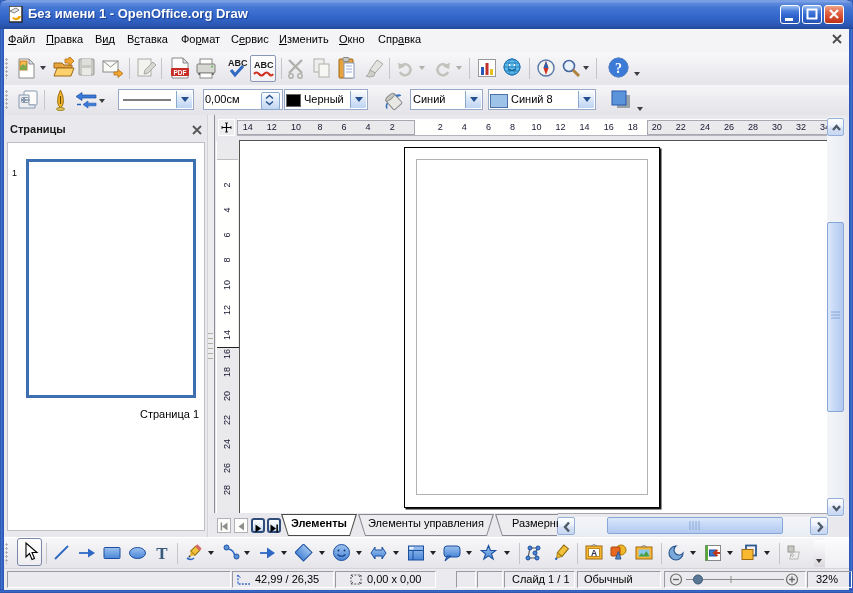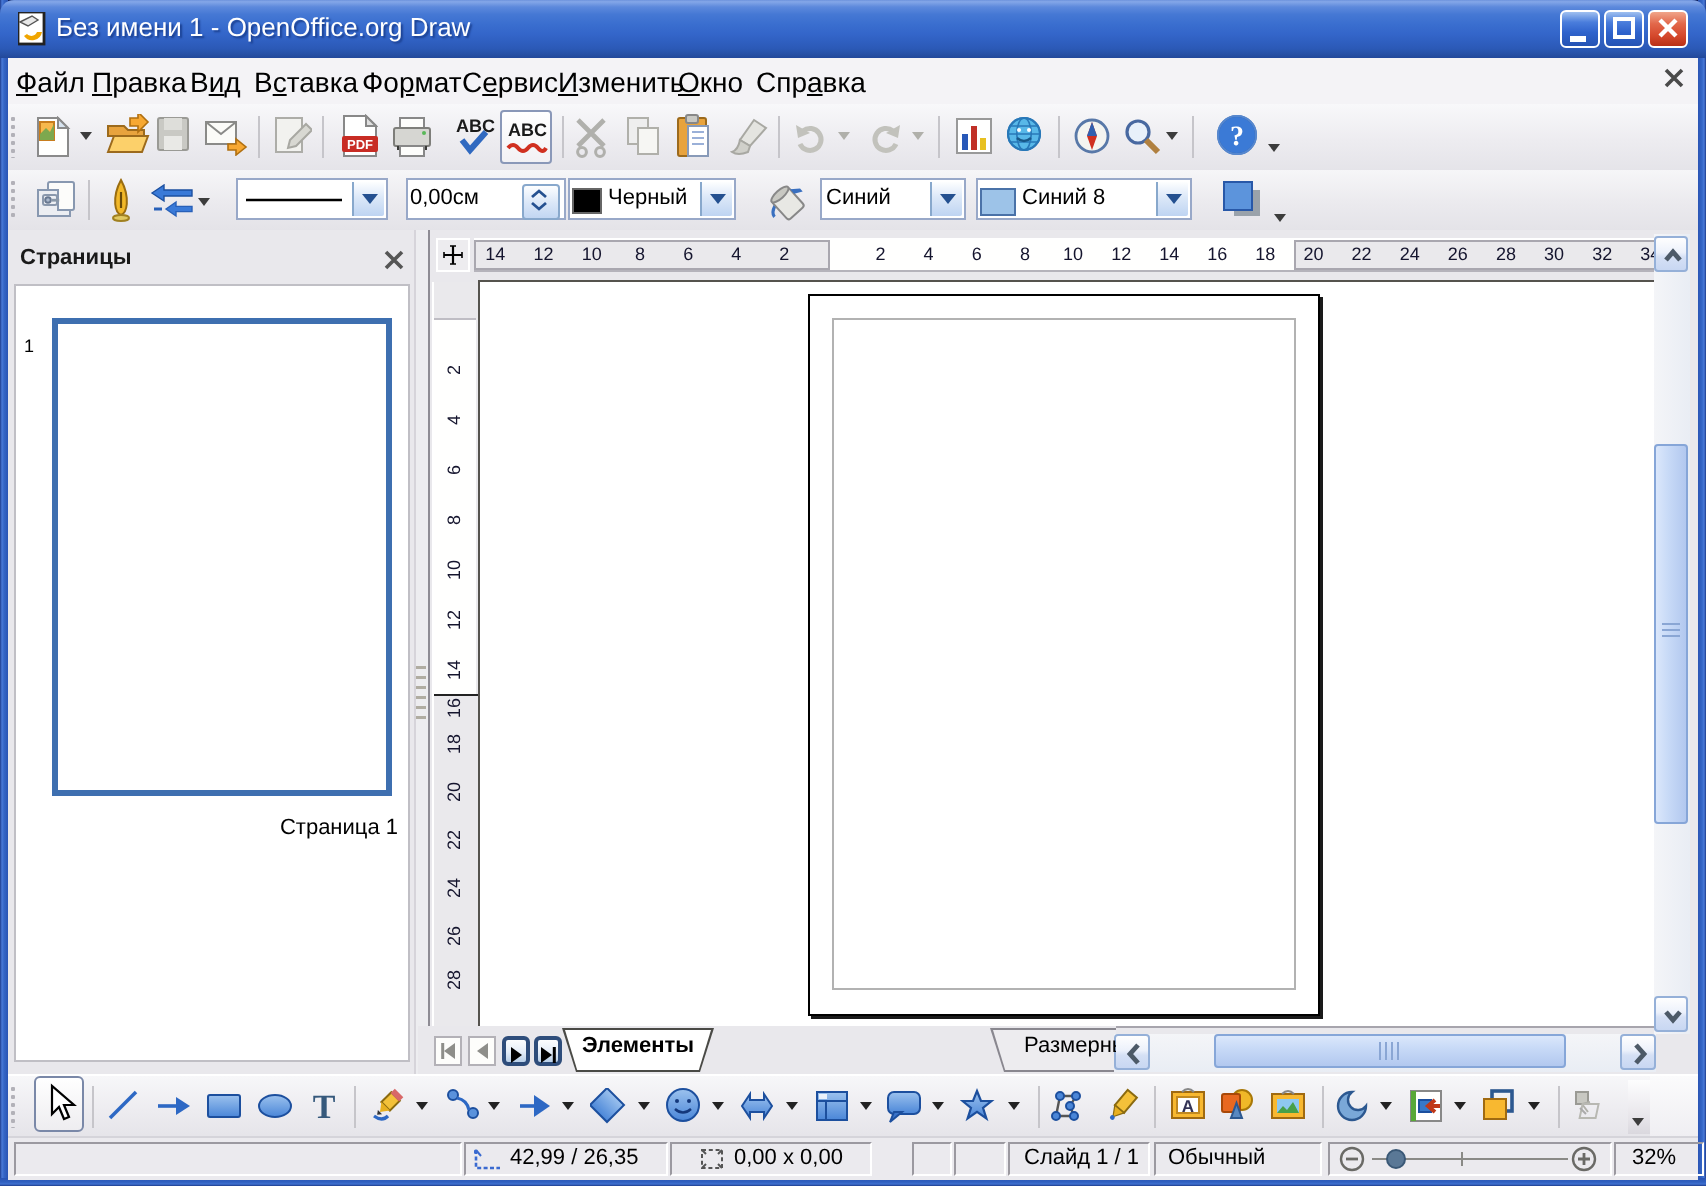--- a/index.html
+++ b/index.html
@@ -1,25 +1,25 @@
 <!DOCTYPE html>
 <html><head><meta charset="utf-8"><style>
 html,body{margin:0;padding:0}
 #w{position:relative;width:853px;height:593px;font-family:"Liberation Sans",sans-serif;overflow:hidden;background:#0c1f5e}
 .a{position:absolute}
 
 #title{left:0;top:0;width:853px;height:29px;background:linear-gradient(180deg,#6d92dc 0%,#84a7e8 3%,#5d89dc 12%,#4578d4 25%,#3a6ecf 42%,#3466ca 58%,#2f5fc0 72%,#2b59b6 84%,#2751a6 93%,#22489a 100%);border-radius:7px 7px 0 0}
-#title .txt{left:28px;top:6px;color:#fff;font-size:13px;font-weight:normal;text-shadow:1px 1px 1px #1a3f8f;white-space:nowrap}
+#title .txt{left:28px;top:6px;color:#fff;font-size:13px;font-weight:bold;text-shadow:1px 1px 1px #1a3f8f;white-space:nowrap}
 .wbtn{top:5px;width:20px;height:19px;border-radius:3px;border:1px solid #fff;box-sizing:border-box}
 .wbtn.mn,.wbtn.mx{background:linear-gradient(180deg,#9fc0f0 0%,#4a7ddc 30%,#2f63cc 60%,#2553b4 100%)}
 .wbtn.cl{background:linear-gradient(180deg,#f0a58a 0%,#e2674a 35%,#d5482c 70%,#b93016 100%)}
 .wbtn svg{position:absolute;left:0;top:0}
 
 #menu{left:4px;top:29px;width:845px;height:23px;background:#f4f3f6;border-bottom:1px solid #e0dfe4}
-#menu span{position:absolute;top:4px;font-size:14px;color:#000;white-space:nowrap}
+#menu span{position:absolute;top:4px;font-size:11px;color:#000;white-space:nowrap}
 #menu u{text-decoration:underline}
 
 #tb1{left:4px;top:52px;width:845px;height:33px;background:linear-gradient(180deg,#f8f8fa 0%,#edecf0 55%,#e5e4e9 100%);border-bottom:1px solid #d7d5da}
 #tb2{left:4px;top:85px;width:845px;height:30px;background:linear-gradient(180deg,#f6f6f8 0%,#ebeaee 55%,#e4e3e8 100%);border-bottom:1px solid #c2c0c7}
 .grip{width:3px;background:radial-gradient(circle at 1.5px 1.5px,#b2b1b8 1px,transparent 1.2px);background-size:3px 4px}
 .vsep{width:1px;background:#c6c5ca}
 .dd{width:0;height:0;border-left:3px solid transparent;border-right:3px solid transparent;border-top:4px solid #3c3c3c}
 
 #mid{left:4px;top:115px;width:845px;height:422px;background:#e9e8ec}
 
@@ -373,20 +373,25 @@
           </svg></div>
   <div class="a navb" style="left:58px;top:5px"><svg width="10" height="11">
             <path d="M1.5 1.5 v8 l5.5 -4z" fill="#000"></path>
             <rect x="7.4" y="1.5" width="1.5" height="8" fill="#000"></rect>
           </svg></div>
   <div class="a tab" style="left:72px;width:76px">
           <div class="tabo" style="background:#4a4a46"></div>
           <div class="tabi" style="background:#fff"></div>
           <span>Элементы</span>
         </div>
+  <div class="a tab" style="left:149px;width:136px">
+          <div class="tabo" style="background:#89878f"></div>
+          <div class="tabi" style="background:#edecef"></div>
+          <span style="font-weight:normal">Элементы управления</span>
+        </div>
   <div class="a tab" style="left:286px;width:92px">
           <div class="tabo" style="background:#89878f"></div>
           <div class="tabi" style="background:#edecef"></div>
           <span style="font-weight:normal">Размерные</span>
         </div>
  </div>
 
  <div class="a" style="left:553px;top:402px;width:271px;height:19px;background:linear-gradient(180deg,#f4f5f8,#e9edf4)">
   <div class="a sbtn" style="left:0;top:0;width:18px;height:18px"><svg width="18" height="18">
             <path d="M11 4.5 l-4 4.5 4 4.5" fill="none" stroke="#4d5a68" stroke-width="2.4"></path>

